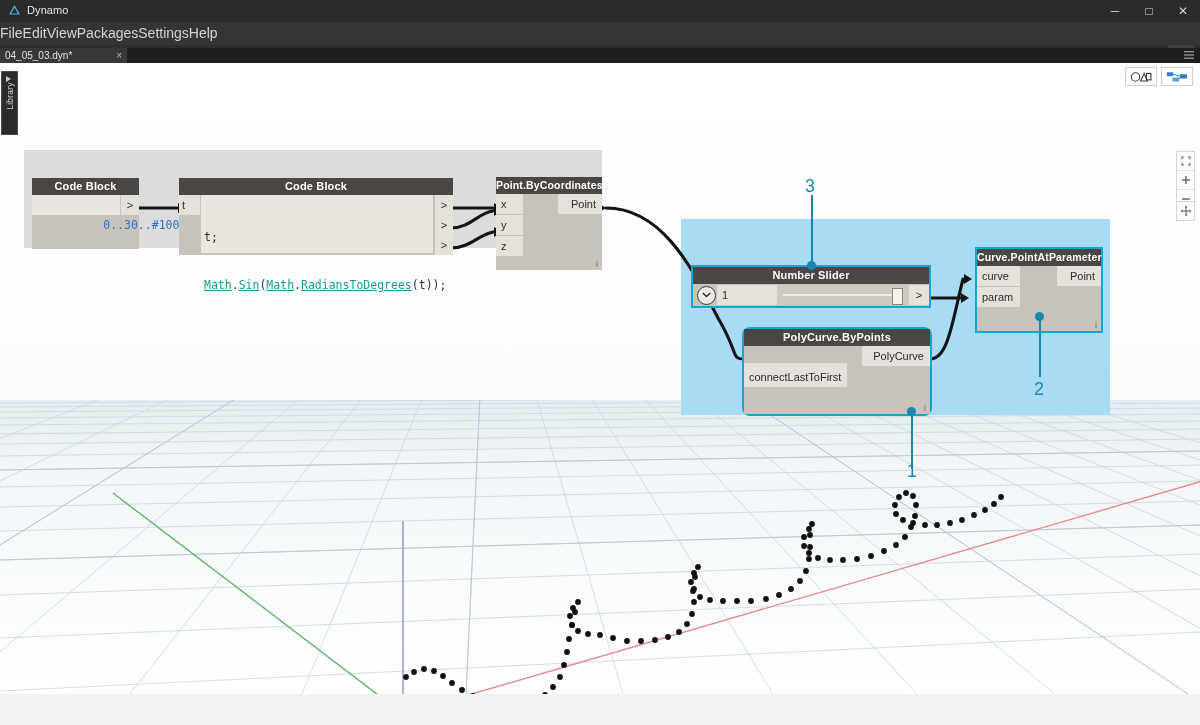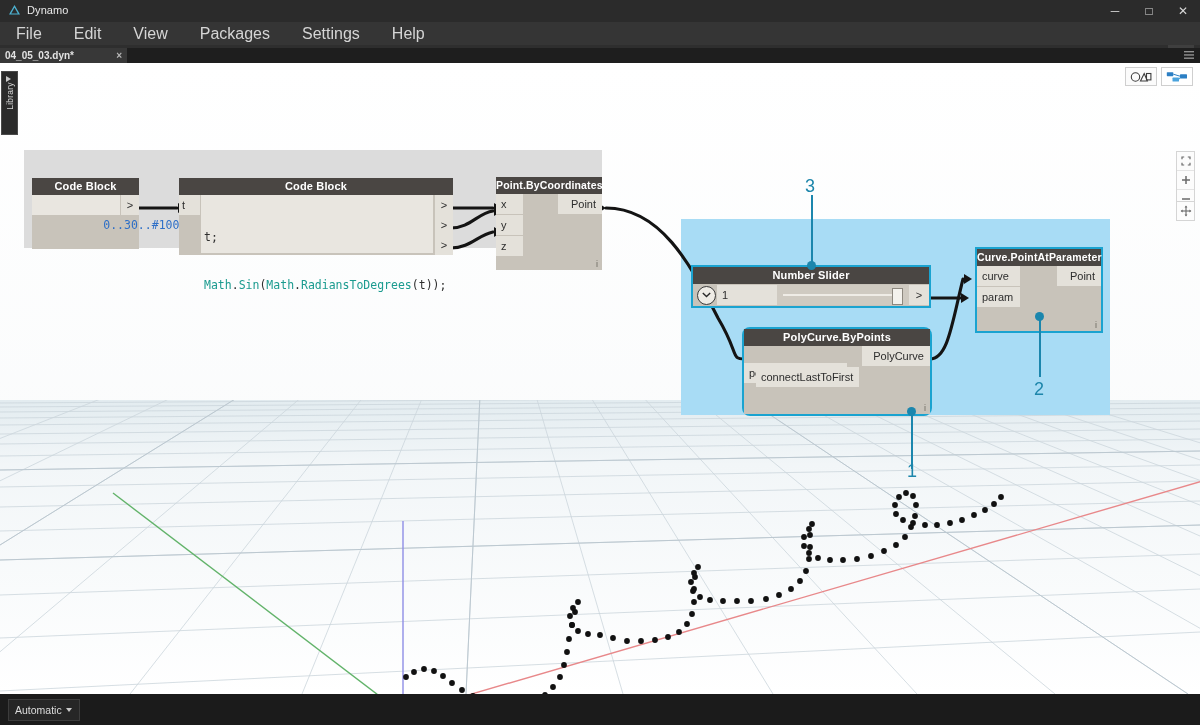--- a/index.html
+++ b/index.html
@@ -14,34 +14,34 @@
   
   .titlebar{position:absolute;left:0;top:0;width:1200px;height:22px;background:#2b2b2b;color:#e6e6e6;}
   .titlebar .tb-icon{position:absolute;left:8px;top:4px;width:13px;height:13px;}
   .titlebar .tb-title{position:absolute;left:27px;top:4px;font-size:11px;color:#e9e9e9;letter-spacing:.1px;}
   .wbtns{position:absolute;right:0;top:0;height:22px;display:flex;}
   .wbtn{width:34px;height:22px;display:flex;align-items:center;justify-content:center;color:#d8d8d8;font-size:12px;}
 
   
   .menubar{position:absolute;left:0;top:22px;width:1200px;height:23px;background:#353535;}
   .menubar ul{list-style:none;margin:0;padding:0;display:flex;height:23px;align-items:center;}
-  .menubar li{color:#d5d5d5;font-size:16px;padding:0 0;margin:16px;height:23px;line-height:23px;text-align:right;}
+  .menubar li{color:#d5d5d5;font-size:14px;padding:0 0;margin:0;height:23px;line-height:23px;text-align:right;}
   .mi{padding:0 14px;}
 
   
   .toolbar{position:absolute;left:0;top:45px;width:1200px;height:23px;background:#2e2e2e;}
   .tools{position:absolute;left:4px;top:0;height:23px;display:flex;align-items:center;gap:0px;}
   .tool{width:26px;height:23px;display:flex;align-items:center;justify-content:center;}
   .tool.disabled{opacity:.42;}
   .camtool{position:absolute;right:6px;top:0;width:26px;height:23px;display:flex;align-items:center;justify-content:center;background:#3f3f3f;}
 
   
   .tabbar{position:absolute;left:0;top:48px;width:1200px;height:15px;}
   .tabstrip{position:absolute;left:0;top:0;width:1200px;height:15px;background:#1e1e1e;}
-  .tab{position:absolute;left:0;top:0;height:15px;width:127px;background:#383838;display:flex;align-items:center;font-weight:bold;}
+  .tab{position:absolute;left:0;top:0;height:15px;width:127px;background:#383838;display:flex;align-items:center;}
   .tab .tname{font-size:10px;color:#e2e2e2;margin-left:5px;}
   .tab .tclose{position:absolute;right:5px;top:1px;font-size:10px;color:#b9b9b9;line-height:13px;}
   .menu-ham{position:absolute;right:5px;top:2px;width:12px;height:10px;}
 
   
   .workspace{position:absolute;left:0;top:63px;width:1200px;height:631px;background:#f2f2f2;overflow:hidden;}
 
   
   .librarytab{position:absolute;left:1px;top:8px;width:15px;height:62px;background:#2b2b2b;border:1px solid #4a4a4a;}
   .librarytab .ltxt{position:absolute;left:-12px;top:19px;width:40px;transform:rotate(-90deg);font-size:8.5px;color:#d6d6d6;text-align:center;letter-spacing:.2px;}
@@ -65,21 +65,21 @@
   .node .nbody{background:#c8c3ba;position:relative;}
   .node.sel{box-shadow:0 0 0 2px #1aa3d0;}
   .node.sel .nhead{border-bottom:0;}
   .port{position:absolute;background:#e4e1da;color:#2d2d2d;font-size:11px;height:20px;line-height:20px;}
   .port.in{left:0;padding-left:5px;}
   .port.out{right:0;padding-right:6px;text-align:right;}
   .tinyi{position:absolute;right:4px;bottom:1px;font-size:9px;color:#6f6a63;}
 
   .cbcode{position:absolute;background:#e9e6e0;font-family:"DejaVu Sans Mono", monospace;font-size:11.5px;white-space:pre;color:#2f2f2f;line-height:16px;}
   .tk-n{color:#2e6fc7;}
-  .tk-c{color:#1b9b8f;}
+  .tk-c{color:#1b9b8f;text-decoration:underline;}
 
   
   .nsrow{position:absolute;left:0;top:17px;height:22px;width:100%;display:flex;align-items:center;}
   .nsdrop{width:22px;height:20px;margin-left:2px;display:flex;align-items:center;justify-content:center;}
   .nsdropc{width:17px;height:17px;border-radius:50%;background:#efece6;border:1.5px solid #3b3b3b;display:flex;align-items:center;justify-content:center;}
   .nsval{background:#e4e1da;height:20px;line-height:20px;font-size:11px;padding-left:5px;width:55px;color:#2d2d2d;}
   .nstrack{position:relative;flex:1;height:20px;background:#cfcac1;}
   .nstrack .rail{position:absolute;left:6px;right:12px;top:9px;height:2px;background:#efece6;}
   .nstrack .knob{position:absolute;right:6px;top:3px;width:9px;height:15px;background:#f4f2ed;border:1px solid #8d887f;}
   .nsout{width:20px;height:20px;background:#e4e1da;font-size:11px;line-height:20px;text-align:center;color:#2d2d2d;}
@@ -512,21 +512,21 @@
           </div>
           <div class="nsout">&gt;</div>
         </div>
       </div>
     </div>
 
     <div class="node sel" style="left:744px;top:266px;width:186px;border-radius:6px;">
       <div class="nhead">PolyCurve.ByPoints</div>
       <div class="nbody" style="height:68px;">
         <div class="port in" style="top:0;width:98px;margin-top:17px;">points</div>
-        <div class="port in" style="top:21px;width:98px;margin-left:12px;">connectLastToFirst</div>
+        <div class="port in" style="top:21px;width:98px;">connectLastToFirst</div>
         <div class="port out" style="top:0;width:62px;">PolyCurve</div>
         <div class="tinyi">i</div>
       </div>
     </div>
 
     <div class="node sel" style="left:977px;top:186px;width:124px;">
       <div class="nhead" style="font-size:10.5px;">Curve.PointAtParameter</div>
       <div class="nbody" style="height:65px;">
         <div class="port in" style="top:0;width:38px;">curve</div>
         <div class="port in" style="top:21px;width:38px;">param</div>
@@ -542,20 +542,14 @@
     <div class="cline" style="left:1039px;top:254px;height:60px;"></div>
     <div class="cdot" style="left:1035px;top:249px;"></div>
     <div class="callout" style="left:1034px;top:316px;">2</div>
 
     <div class="cline" style="left:911px;top:350px;height:56px;"></div>
     <div class="cdot" style="left:907px;top:344px;"></div>
     <div class="callout" style="left:907px;top:398px;">1</div>
 
   </div>
 
-  <div class="statusbar">
-    <div class="runmode">
-      <span class="rmtxt">Automatic</span>
-      <span class="rmarr"></span>
-    </div>
-  </div>
 
 </div>
 
 </body></html>

